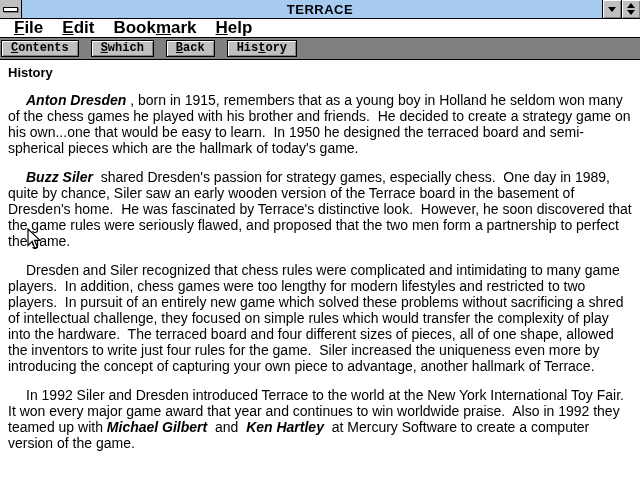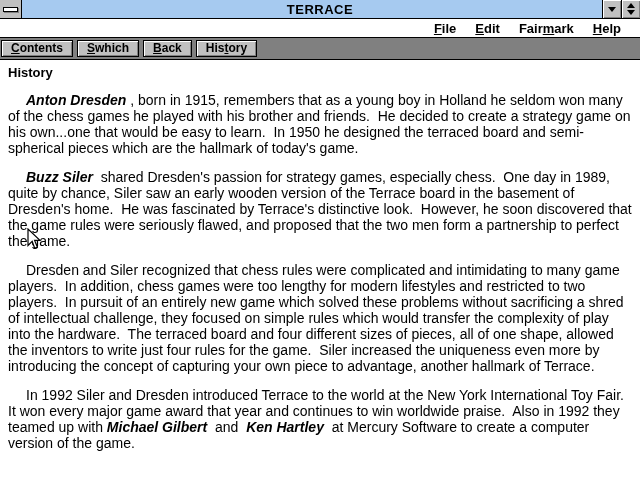--- a/index.html
+++ b/index.html
@@ -31,32 +31,32 @@
     width:18px;background:#C0C0C0;border-left:1px solid #000;
     display:flex;flex-direction:column;align-items:center;justify-content:center;
     box-shadow:inset 1px 1px 0 #fff, inset -1px -1px 0 #808080;
   }
   .tri-down{width:0;height:0;border-left:4px solid transparent;border-right:4px solid transparent;border-top:5px solid #000;}
   .tri-up{width:0;height:0;border-left:4px solid transparent;border-right:4px solid transparent;border-bottom:5px solid #000;}
   .winbtn .tri-up{margin-bottom:2px;}
   
   .menubar{
     height:18px;background:#FFFFFF;border-bottom:1px solid #000;
-    display:flex;align-items:center;padding-left:8px;font-size:13px;font-weight:bold;justify-content:flex-end;
+    display:flex;align-items:center;padding-left:14px;font-size:17px;font-weight:bold;
   }
   .menuitem{margin-right:19px;cursor:default;white-space:pre;}
   .menuitem .key{text-decoration:underline;}
   
   .toolbar{
     height:21px;background:#808080;border-bottom:1px solid #000;
     display:flex;align-items:center;padding-left:1px;
   }
   .toolbtn{
-    height:17px;margin-right:4px;padding:0 9px;background:#C0C0C0;
-    border:1px solid #000;font-family:Liberation Sans, sans-serif;
+    height:17px;margin-right:12px;padding:0 9px;background:#C0C0C0;
+    border:1px solid #000;font-family:Liberation Mono, monospace;
     font-size:12px;font-weight:bold;line-height:15px;white-space:pre;
     box-shadow:inset 1px 1px 0 #fff, inset -1px -1px 0 #808080;cursor:default;
   }
   .toolbtn .key{text-decoration:underline;}
   
   .content{padding:5px 5px 0 8px;background:#FFFFFF;}
   .heading{font-size:13px;font-weight:bold;margin:0 0 12px 0;}
   .para{
     margin:0 0 13px 0;font-size:14px;line-height:16px;
     text-indent:18px;white-space:pre-wrap;
@@ -82,21 +82,21 @@
       <div class="winbtn">
         <div class="tri-up"></div>
         <div class="tri-down"></div>
       </div>
     </div>
   </div>
 
   <div class="menubar">
     <span class="menuitem"><span></span><span class="key">F</span><span>ile</span></span>
     <span class="menuitem"><span></span><span class="key">E</span><span>dit</span></span>
-    <span class="menuitem"><span>Fair</span><span class="key">m</span><span>ark</span></span>
+    <span class="menuitem"><span>Book</span><span class="key">m</span><span>ark</span></span>
     <span class="menuitem"><span></span><span class="key">H</span><span>elp</span></span>
   </div>
 
   <div class="toolbar">
     <button class="toolbtn"><span></span><span class="key">C</span><span>ontents</span></button>
     <button class="toolbtn"><span></span><span class="key">S</span><span>which</span></button>
     <button class="toolbtn"><span></span><span class="key">B</span><span>ack</span></button>
     <button class="toolbtn"><span>His</span><span class="key">t</span><span>ory</span></button>
   </div>
 

